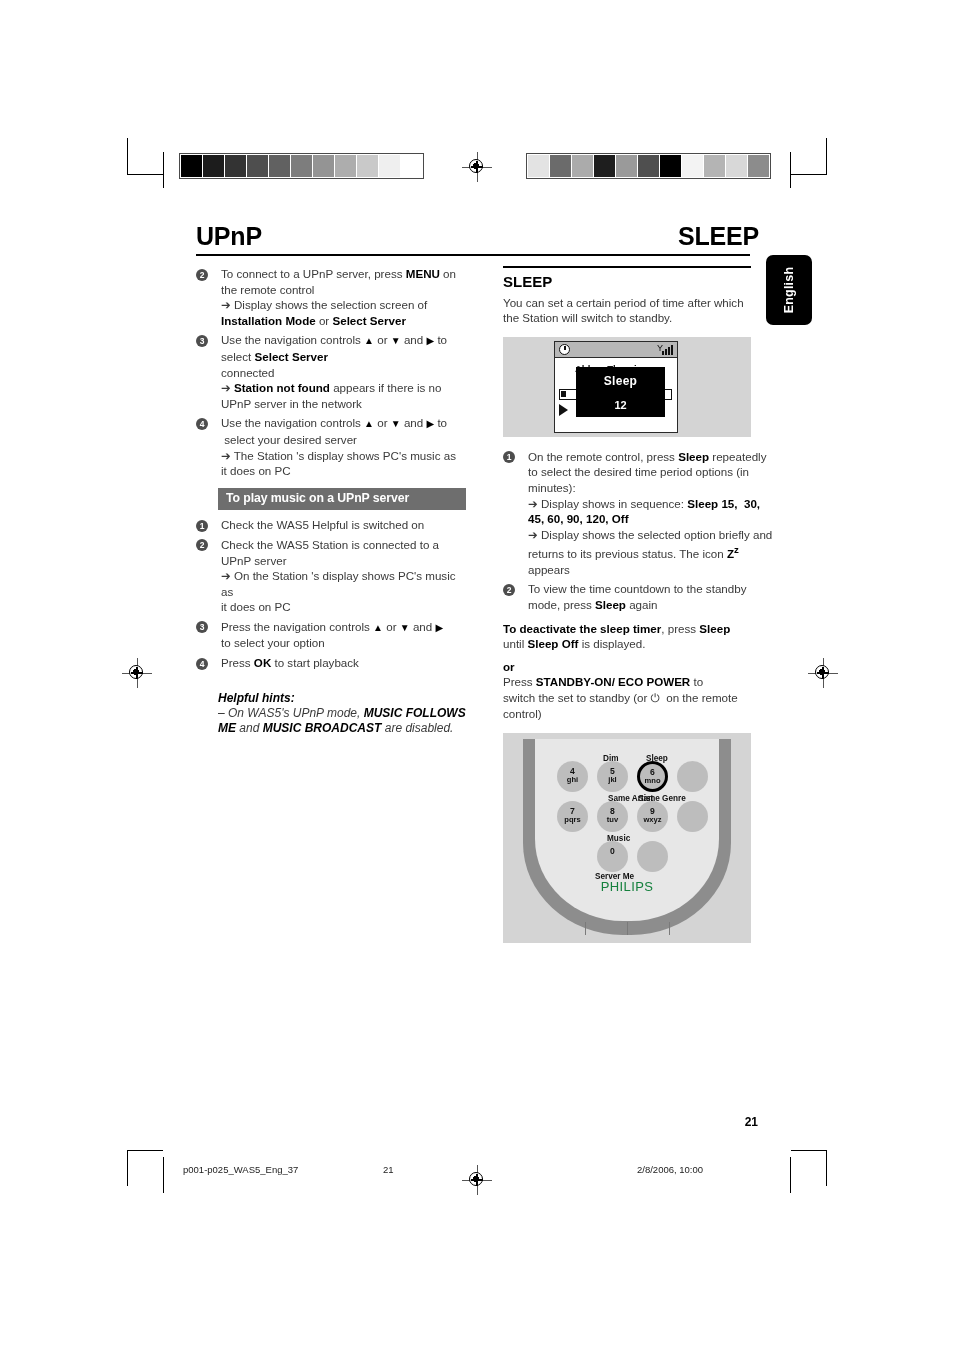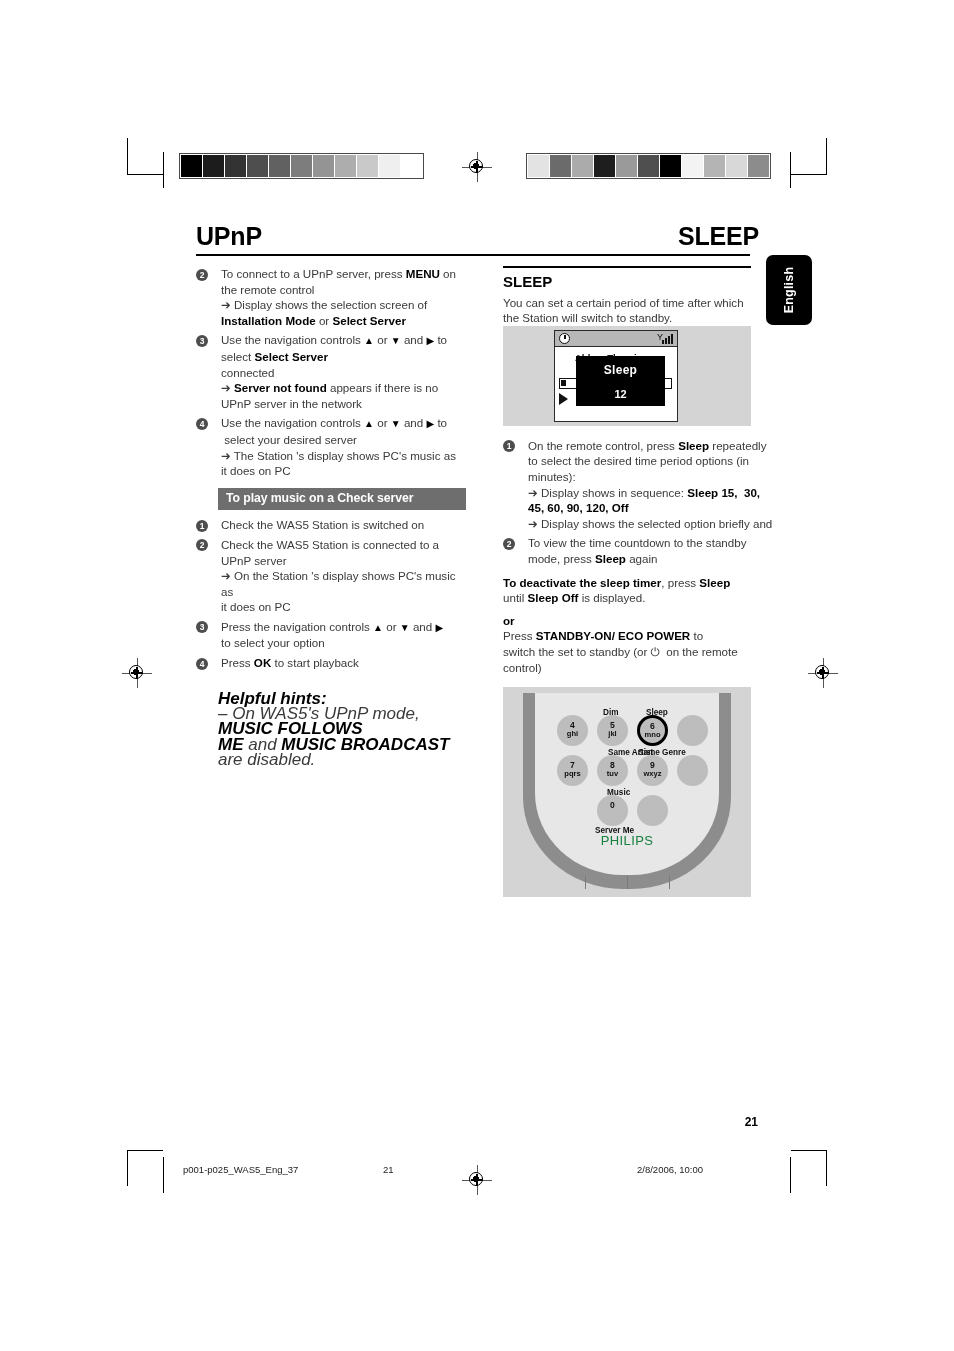--- a/index.html
+++ b/index.html
@@ -156,35 +156,35 @@
     box-sizing: border-box;
     letter-spacing: -0.1px;
   }
 
   
   .hints {
     margin-top: 20px;
     margin-left: 22px;
     width: 248px;
     font-style: italic;
-    font-size: 17px;
+    font-size: 12px;
     line-height: 15.4px;
     color: #3a3a3a;
   }
   .hints .h-title { font-weight: bold; color: #000; display: block; }
   .hints b { font-style: italic; }
 
   
   .sec-rule {
     width: 248px; height: 2px; background: #000; margin-bottom: 6px;
   }
   .sec-head {
     font-size: 15px; font-weight: bold; color: #000; margin-bottom: 5px;
   }
-  .lead { width: 248px; }
+  .lead { width: 248px; margin-bottom: 11px; }
 
   
   .lcd-fig {
     position: relative;
     width: 248px;
     height: 100px;
     background: #d4d4d4;
     margin-bottom: 12px;
   }
   .lcd {
@@ -444,42 +444,42 @@
             <span class="sub"><span class="arrow">➔</span> Display shows the selection screen of</span>
             <span class="sub"><b>Installation Mode</b> or <b>Select Server</b></span>
           </div>
         </div>
         <div class="step">
           <div class="bullet-num">3</div>
           <div>
             <span class="sub">Use the navigation controls <span class="nav-gly">▲</span> or <span class="nav-gly">▼</span> and <span class="nav-gly">▶</span> to</span>
             <span class="sub">select <b>Select Server</b></span>
             <span class="sub">connected</span>
-            <span class="sub"><span class="arrow">➔</span> <b>Server not found</b> appears if there is no</span>
+            <span class="sub"><span class="arrow">➔</span> <b>Station not found</b> appears if there is no</span>
             <span class="sub">UPnP server in the network</span>
           </div>
         </div>
         <div class="step">
           <div class="bullet-num">4</div>
           <div>
             <span class="sub">Use the navigation controls <span class="nav-gly">▲</span> or <span class="nav-gly">▼</span> and <span class="nav-gly">▶</span> to</span>
             <span class="sub">&nbsp;select your desired server</span>
             <span class="sub"><span class="arrow">➔</span> The Station 's display shows PC's music as</span>
             <span class="sub">it does on PC</span>
           </div>
         </div>
       </div>
 
-    <div class="band">To play music on a Check server</div>
+    <div class="band">To play music on a UPnP server</div>
 
     <div id="left-band-steps">
         <div class="step">
           <div class="bullet-num">1</div>
           <div>
-            <span class="sub">Check the WAS5 Station is switched on</span>
+            <span class="sub">Check the WAS5 Helpful is switched on</span>
           </div>
         </div>
         <div class="step">
           <div class="bullet-num">2</div>
           <div>
             <span class="sub">Check the WAS5 Station is connected to a</span>
             <span class="sub">UPnP server</span>
             <span class="sub"><span class="arrow">➔</span> On the Station 's display shows PC's music as</span>
             <span class="sub">it does on PC</span>
           </div>
@@ -538,20 +538,21 @@
     <div id="right-steps">
         <div class="step">
           <div class="bullet-num">1</div>
           <div>
             <span class="sub">On the remote control, press <b>Sleep</b> repeatedly</span>
             <span class="sub">to select the desired time period options (in</span>
             <span class="sub">minutes):</span>
             <span class="sub"><span class="arrow">➔</span> Display shows in sequence: <b>Sleep 15,&nbsp; 30,</b></span>
             <span class="sub"><b>45, 60, 90, 120, Off</b></span>
             <span class="sub"><span class="arrow">➔</span> Display shows the selected option briefly and</span>
+            <span class="sub">returns to its previous status. The icon <b>Z<sup>z</sup></b> appears</span>
           </div>
         </div>
         <div class="step">
           <div class="bullet-num">2</div>
           <div>
             <span class="sub">To view the time countdown to the standby</span>
             <span class="sub">mode, press <b>Sleep</b> again</span>
           </div>
         </div>
       </div>

